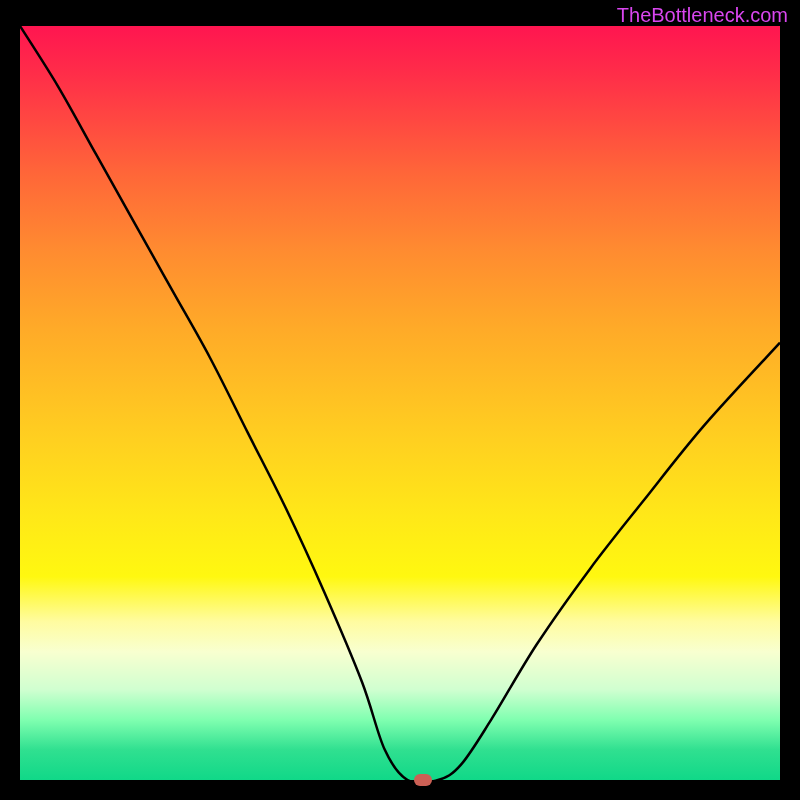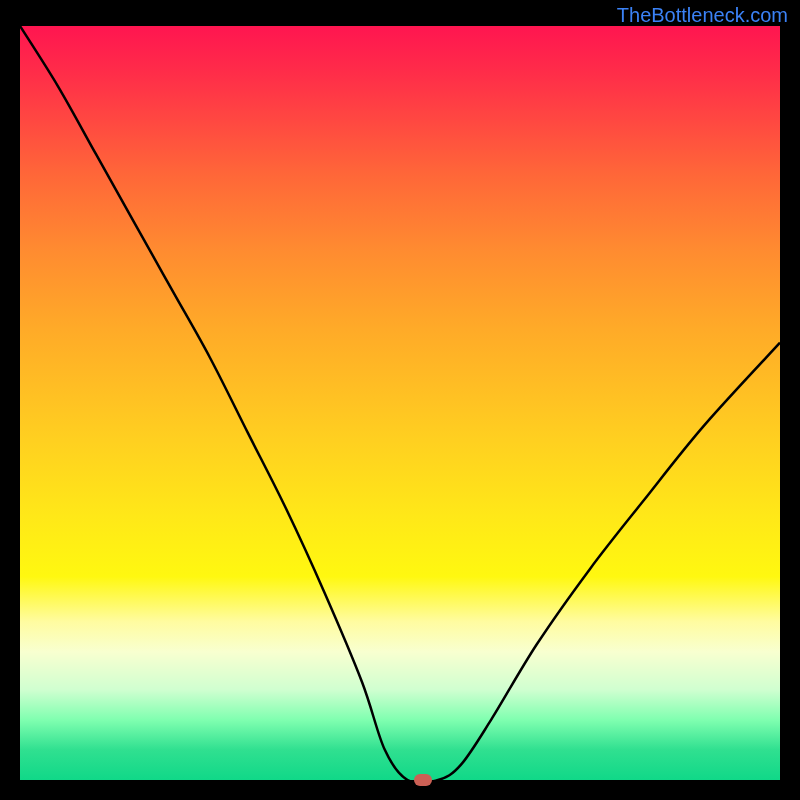--- a/index.html
+++ b/index.html
@@ -12,21 +12,21 @@
     height: 800px;
     position: relative;
     background: #000;
   }
   .watermark {
     position: absolute;
     top: 4px;
     right: 12px;
     font-family: Arial, sans-serif;
     font-size: 20px;
-    color: #3b82f6;
+    color: #d946ef;
     z-index: 10;
   }
   .plot-area {
     position: absolute;
     left: 20px;
     top: 26px;
     width: 760px;
     height: 754px;
   }
   .gradient-bg {

